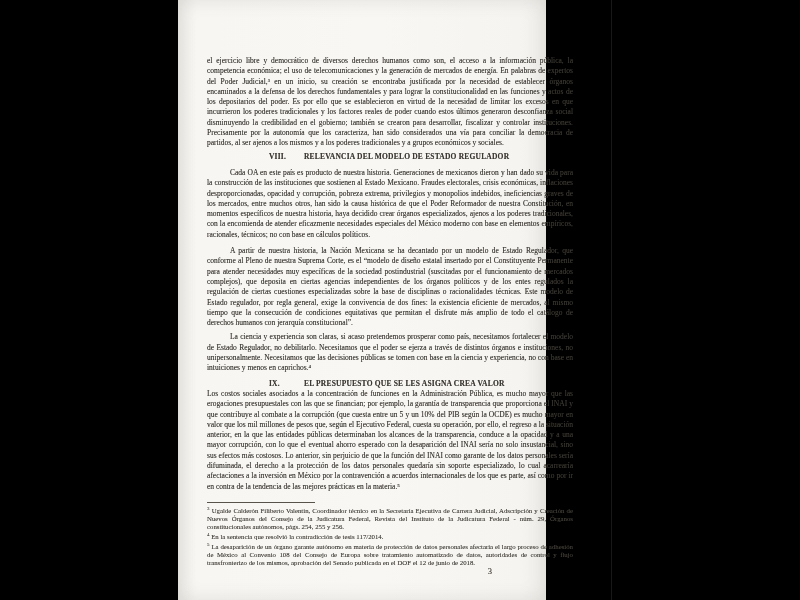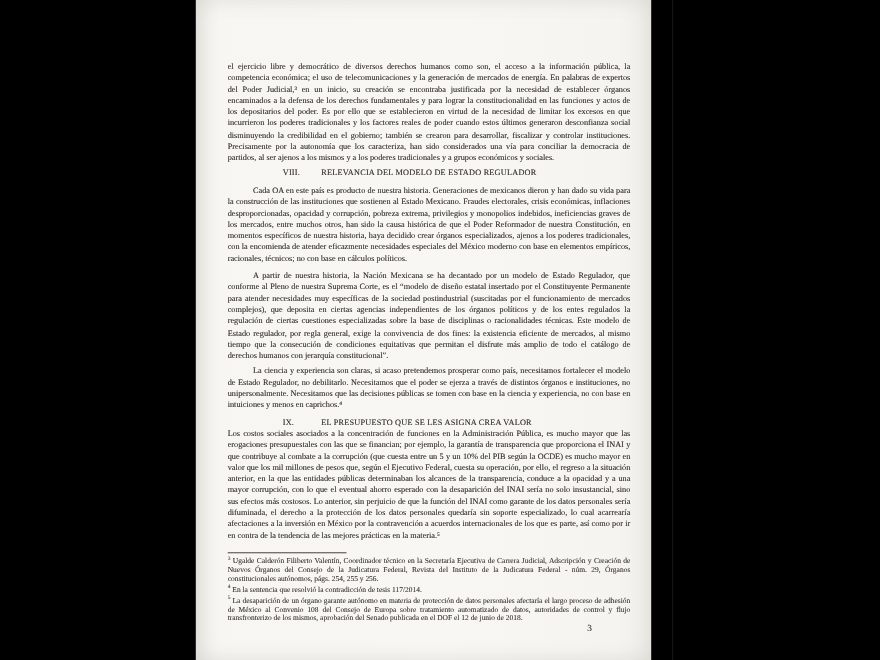--- a/index.html
+++ b/index.html
@@ -12,21 +12,21 @@
   }
   .backdrop {
     position: absolute;
     left: 0; top: 0;
     width: 800px; height: 600px;
     background: #000000;
   }
   .page {
     position: absolute;
     left: 178px; top: 0;
-    width: 414px; height: 600px;
+    width: 368px; height: 600px;
     background: linear-gradient(90deg, #ecebe7 0%, #f7f6f3 5%, #f8f7f4 55%, #f5f4f1 93%, #eeede9 100%);
     box-shadow: inset 0 0 18px rgba(120,115,105,0.18);
   }
   .crease {
     position: absolute;
     left: 433px; top: 0;
     width: 1px; height: 600px;
     background: rgba(110,108,100,0.22);
   }
   .main {
@@ -37,23 +37,23 @@
     font-size: 7.5px;
     line-height: 10.3px;
     color: #3d3933;
     text-align: justify;
     text-shadow: 0 0 0.6px rgba(61,57,51,0.55);
   }
   .para { margin: 0; }
   .indent { text-indent: 23px; }
   .it { }
   .heading {
-    font-weight: normal;
+    font-weight: bold;
     padding-left: 46px;
-    margin: 4px;
+    margin: 16px;
     letter-spacing: 0.2px;
   }
   .heading-viii { margin-top: 3px; margin-bottom: 6px; }
   .heading-ix  { margin-top: 5px; margin-bottom: 0; }
   .hnum { display: inline-block; min-width: 35px; }
   .gap-before { margin-top: 6px; }
   .gap-before-sm { margin-top: 4px; }
   .footnotes {
     position: absolute;
     left: 29px; top: 502px;

